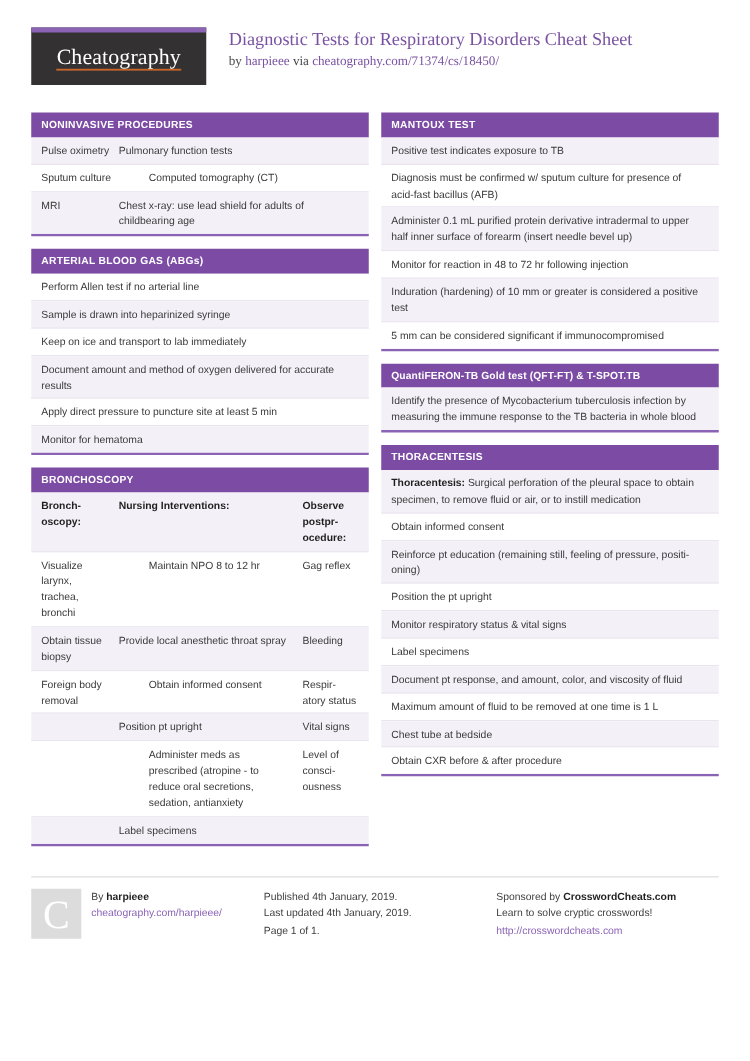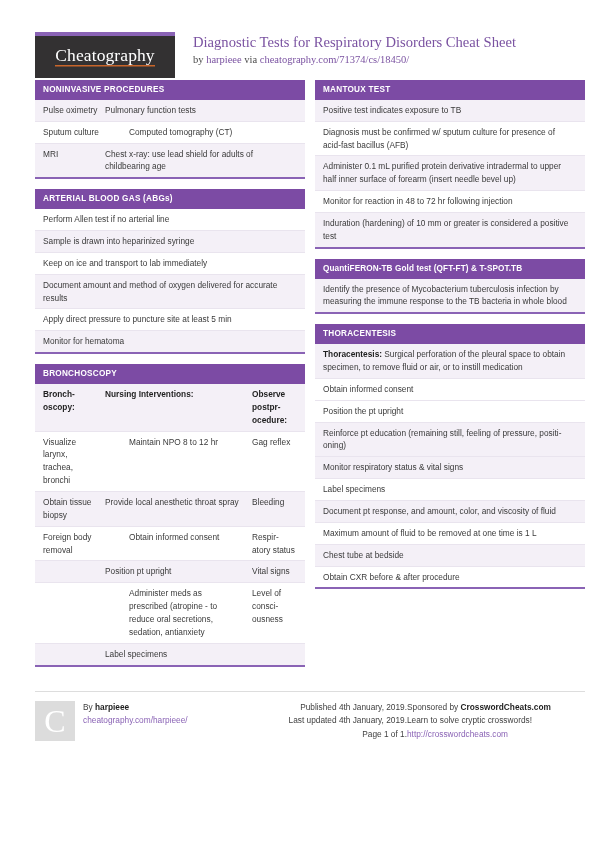--- a/index.html
+++ b/index.html
@@ -9,21 +9,21 @@
   }
   body {
     width: 600px; height: 849px;
     font-family: "Liberation Sans", sans-serif;
     color: #2b2b2b;
     overflow: hidden;
   }
   .page {
     position: relative;
     width: 600px; height: 849px;
-    padding: 10px;
+    padding: 0;
   }
 
   
   .header {
     display: flex;
     align-items: flex-start;
     padding: 22px 25px 0 25px;
     height: 70px;
   }
   .logo-box {
@@ -70,21 +70,21 @@
   }
   .byline a { color: #7a52a1; text-decoration: none; }
 
   
   .columns {
     display: flex;
     gap: 10px;
     padding: 0 25px;
     align-items: flex-start;
   }
-  .col { width: 270px; flex: 0 0 270px; }
+  .col { width: 270px; flex: 0 0 270px; margin-top: 20px; }
 
   
   .card {
     margin-bottom: 10px;
     border-bottom: 2px solid #8a63b5;
     width: 100%;
   }
   .card-head {
     background: #7c4ba4;
     color: #ffffff;
@@ -120,21 +120,21 @@
     margin-top: 2px;
   }
   .fcol {
     border-top: 1px solid #dddddd;
     padding-top: 9px;
     font-size: 8.3px;
     line-height: 1.65;
     color: #3f3f3f;
   }
   .fcol.a { width: 186px; flex: 0 0 186px; display: flex; gap: 8px; }
-  .fcol.b { width: 186px; flex: 0 0 186px; text-align: right; }
+  .fcol.b { width: 186px; flex: 0 0 186px; }
   .fcol.c { width: 178px; flex: 0 0 178px; }
   .avatar {
     width: 40px; height: 40px;
     background: #dcdcdc;
     color: #ffffff;
     font-family: "Liberation Serif", serif;
     font-size: 32px;
     line-height: 40px;
     text-align: center;
     flex: 0 0 40px;
@@ -247,40 +247,43 @@
           </div>
           <div class="row alt">
             <div class="cell full">Administer 0.1 mL purified protein derivative intradermal to upper half inner surface of forearm (insert needle bevel up)</div>
           </div>
           <div class="row plain">
             <div class="cell full">Monitor for reaction in 48 to 72 hr following injection</div>
           </div>
           <div class="row alt">
             <div class="cell full">Induration (hardening) of 10 mm or greater is considered a positive test</div>
           </div>
+          <div class="row plain">
+            <div class="cell full">5 mm can be considered significant if immunocompromised</div>
+          </div>
         </div>
         <div class="card">
           <div class="card-head mixed">QuantiFERON-TB Gold test (QFT-FT) &amp; T-SPOT.TB</div>
           <div class="row alt">
             <div class="cell full">Identify the presence of Mycobacterium tuberculosis infection by measuring the immune response to the TB bacteria in whole blood</div>
           </div>
         </div>
         <div class="card">
           <div class="card-head">THORACENTESIS</div>
           <div class="row alt">
             <div class="cell full"><b>Thoracentesis:</b> Surgical perforation of the pleural space to obtain specimen, to remove fluid or air, or to instill medication</div>
           </div>
           <div class="row plain">
             <div class="cell full">Obtain informed consent</div>
           </div>
+          <div class="row alt">
+            <div class="cell full">Reinforce pt education (remaining still, feeling of pressure, positi-oning)</div>
+          </div>
           <div class="row plain">
             <div class="cell full">Position the pt upright</div>
-          </div>
-          <div class="row alt">
-            <div class="cell full">Reinforce pt education (remaining still, feeling of pressure, positi-oning)</div>
           </div>
           <div class="row alt">
             <div class="cell full">Monitor respiratory status &amp; vital signs</div>
           </div>
           <div class="row plain">
             <div class="cell full">Label specimens</div>
           </div>
           <div class="row alt">
             <div class="cell full">Document pt response, and amount, color, and viscosity of fluid</div>
           </div>

